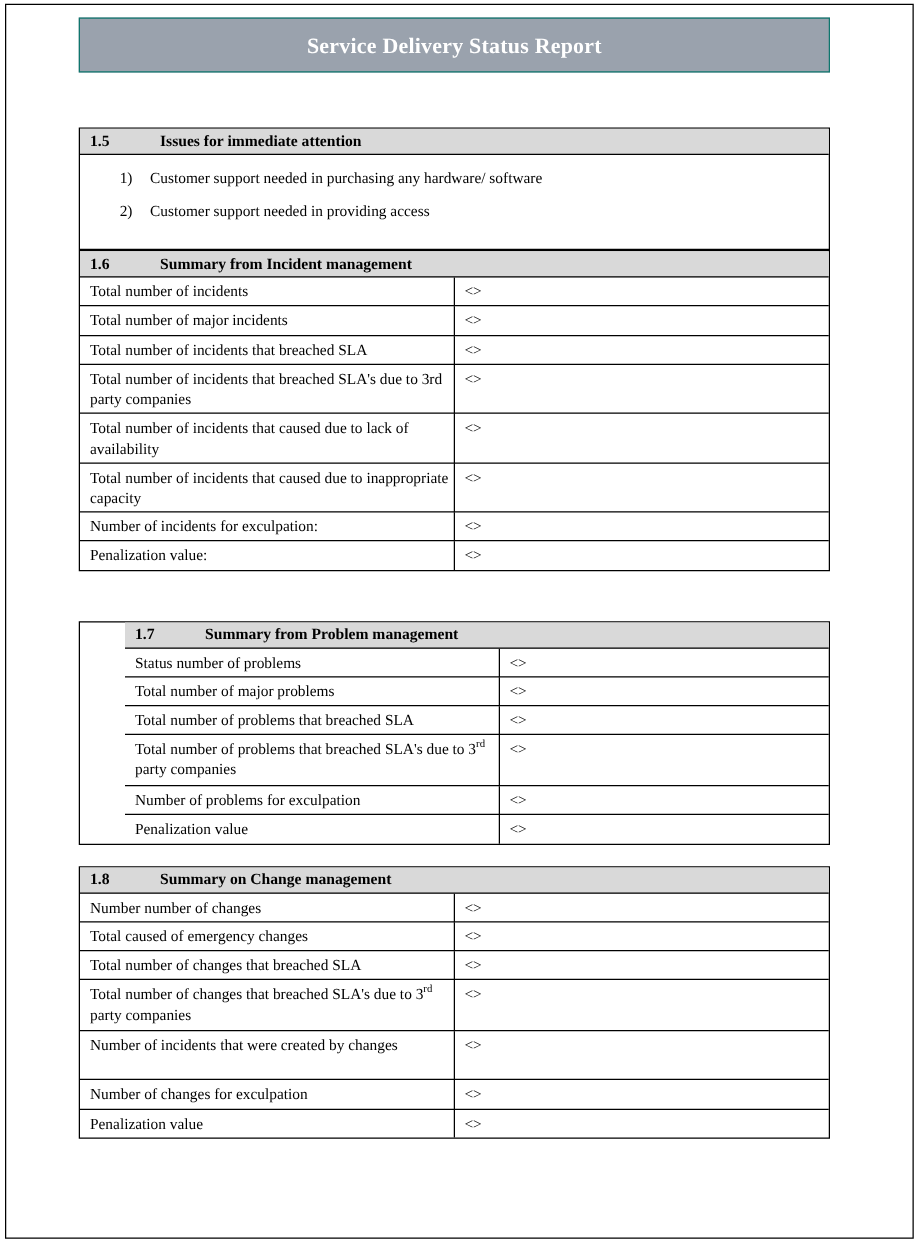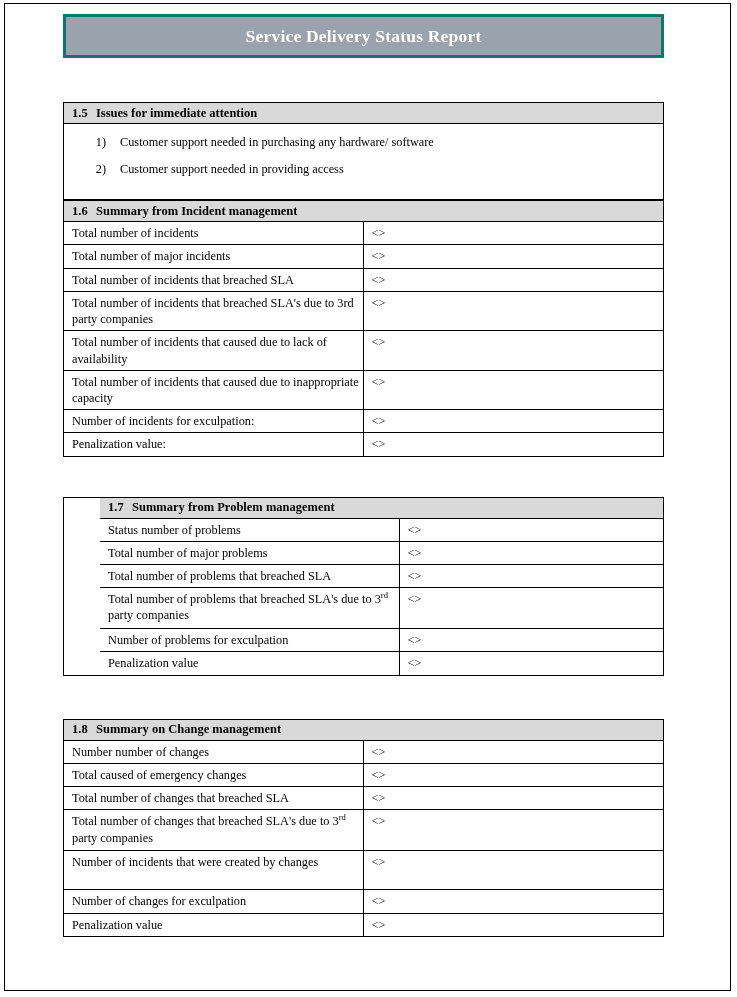--- a/index.html
+++ b/index.html
@@ -32,21 +32,21 @@
     left: 58px;      
     top: 10px;
     width: 601px;
   }
 
   
   .title-banner {
     width: 601px;
     height: 44px;
     background: #9aa2ad;
-    border: 3px solid #0f766e;
+    border: 1px solid #0f766e;
     box-sizing: border-box;
     display: flex;
     align-items: center;
     justify-content: center;
   }
   .title-banner .title-text {
     color: #ffffff;
     font-size: 17.5px;
     font-weight: bold;
     letter-spacing: 0.2px;
@@ -55,34 +55,34 @@
   
   .section {
     width: 601px;
     border: 1.4px solid #000000;
     box-sizing: border-box;
     background: #ffffff;
   }
   .sec-1-5 { margin-top: 44px; }
   .sec-1-6 { }
   .sec-1-7 { margin-top: 40px; padding-left: 36px; }
-  .sec-1-8 { margin-top: 43px; }
+  .sec-1-8 { margin-top: 17px; }
 
   .sec-header {
     background: #d9d9d9;
     border-bottom: 1.4px solid #000000;
     height: 21px;
     display: flex;
     align-items: center;
     font-weight: bold;
     font-size: 12.5px;
     box-sizing: border-box;
   }
   .sec-header .num {
-    width: 32px;
+    width: 64px;
     padding-left: 8px;
     box-sizing: border-box;
     flex: 0 0 auto;
   }
   .sec-header .name {
     flex: 1 1 auto;
   }
 
   
   .issues-body {

